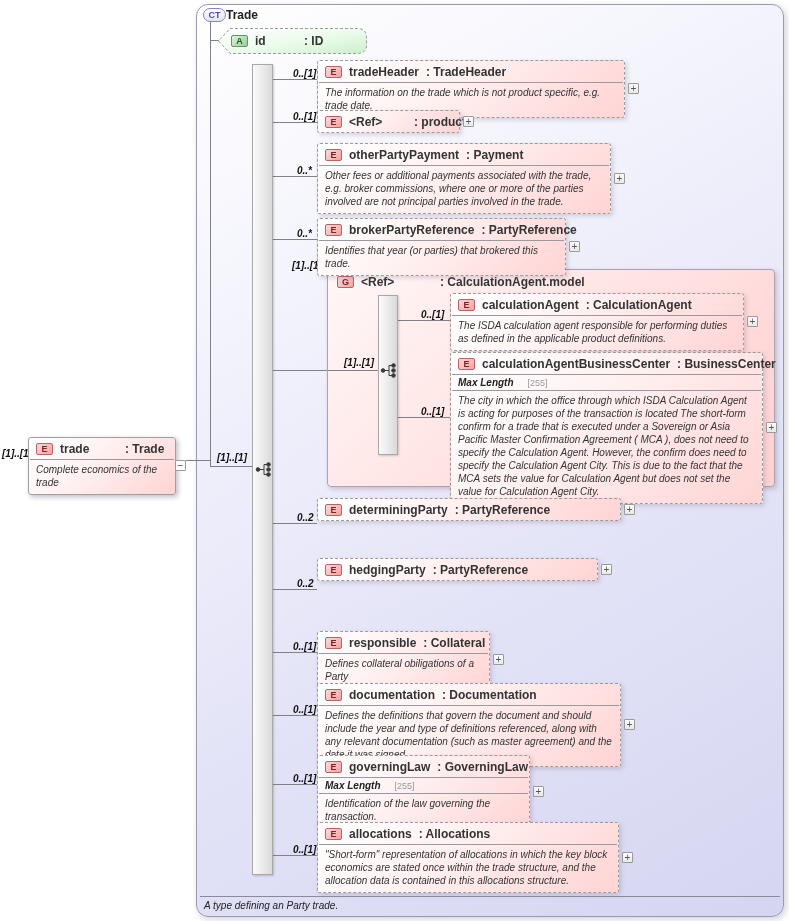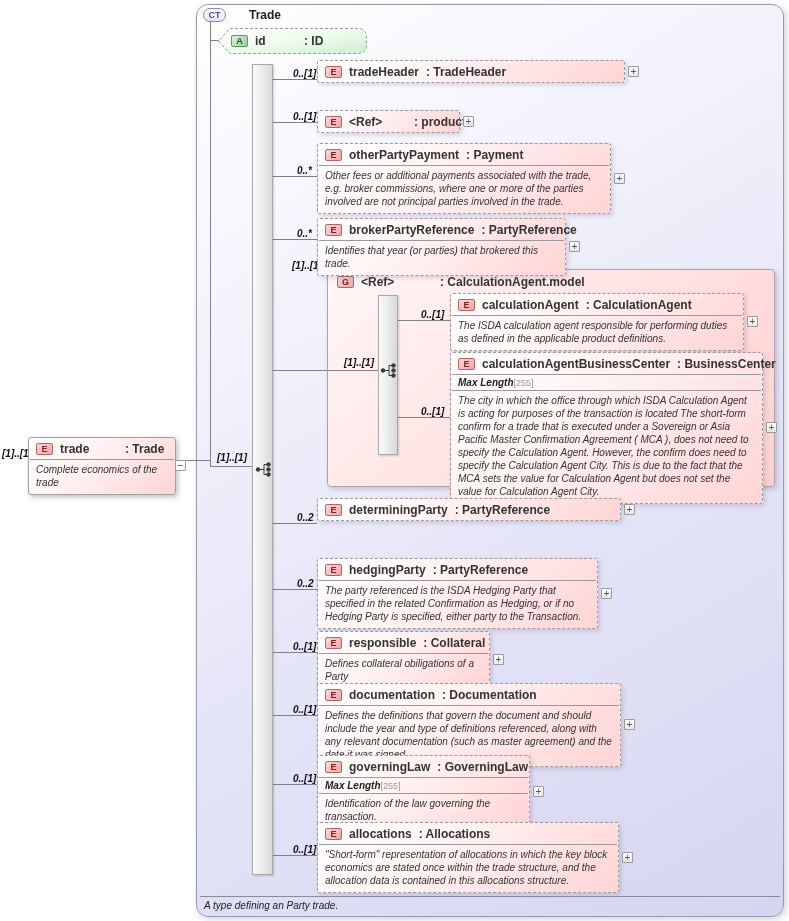--- a/index.html
+++ b/index.html
@@ -6,21 +6,21 @@
   html,body { background:#ffffff; font-family:"Liberation Sans", sans-serif; }
   .stage { position:relative; width:789px; height:921px; background:#ffffff; overflow:hidden; }
 
   
   .ct-container {
     position:absolute; left:196px; top:4px; width:588px; height:913px;
     border:1px solid #9a9aae; border-radius:12px;
     background:linear-gradient(150deg,#ffffff 0%,#f2f2fc 30%,#e2e2f7 65%,#d5d5f1 100%);
     box-shadow:2px 2px 6px rgba(120,120,150,.35);
   }
-  .ct-header { position:absolute; left:203px; top:8px; display:flex; align-items:center; gap:23px; }
+  .ct-header { position:absolute; left:203px; top:8px; display:flex; align-items:center; gap:0; }
   .badge-ct {
     display:inline-block; width:23px; height:14px; border:1px solid #8585c8; border-radius:7px;
     background:linear-gradient(#ffffff,#e4e4f8); color:#4a4aa8; font-size:9px; font-weight:bold;
     text-align:center; line-height:12px;
   }
   .ct-title { font-size:12px; font-weight:bold; color:#222; }
 
   .footer-line { position:absolute; left:200px; top:896px; width:580px; border-top:1px solid #8a8a9a; }
   .footer-text { position:absolute; left:204px; top:900px; font-size:10px; font-style:italic; color:#222; }
 
@@ -45,21 +45,21 @@
   }
   .row-title { display:flex; align-items:center; gap:7px; padding:4px 9px 3px 7px;
                font-size:12px; font-weight:bold; color:#333; white-space:nowrap; }
   .row-title .name { color:#333; }
   .row-title .type { color:#333; }
   .gap .name { min-width:58px; }
   .gap-lg .name { min-width:72px; }
   .row-doc { border-top:1px solid #99999f; margin:0 1px; padding:3px 7px 5px 6px;
              font-size:10px; font-style:italic; color:#333; line-height:1.3; }
   .row-maxlen { border-top:1px solid #99999f; margin:0 1px; padding:2px 7px 2px 6px;
-                display:flex; align-items:baseline; }
+                display:flex; align-items:baseline; gap:14px; }
   .row-maxlen .ml-label { font-size:10px; font-style:italic; font-weight:bold; color:#222; }
   .row-maxlen .ml-value { font-size:9px; color:#98989e; }
 
   .badge-e, .badge-g {
     display:inline-block; width:17px; height:12px; flex:0 0 17px; border:1px solid #c06060; border-radius:2px;
     background:linear-gradient(135deg,#fcd9d9,#f3a3a3); color:#7a2525; font-size:9px; font-weight:bold;
     text-align:center; line-height:11px; box-shadow:0 0 0 1px #ffffff;
   }
   .badge-a {
     display:inline-block; width:17px; height:12px; flex:0 0 17px; border:1px solid #609660; border-radius:2px;
@@ -231,20 +231,21 @@
     <span class="plus">+</span>
   </div>
 
   <span class="card" style="left:293px;top:68px;">0..[1]</span>
   <div class="ebox" style="left:317px;top:60px;width:308px;">
     <div class="row-title">
       <span class="badge-e">E</span>
       <span class="name">tradeHeader</span>
       <span class="type">: TradeHeader</span>
     </div>
+    <div class="row-doc">The information on the trade which is not product specific, e.g. trade date.</div>
     <span class="plus">+</span>
   </div>
 
   <span class="card" style="left:293px;top:111px;">0..[1]</span>
   <div class="ebox gap" style="left:317px;top:110px;width:143px;">
     <div class="row-title">
       <span class="badge-e">E</span>
       <span class="name">&lt;Ref&gt;</span>
       <span class="type">: product</span>
     </div>
@@ -283,21 +284,20 @@
     <span class="plus">+</span>
   </div>
 
   <span class="card" style="left:297px;top:578px;">0..2</span>
   <div class="ebox" style="left:317px;top:558px;width:281px;">
     <div class="row-title">
       <span class="badge-e">E</span>
       <span class="name">hedgingParty</span>
       <span class="type">: PartyReference</span>
     </div>
-    <div class="row-doc">The party referenced is the ISDA Hedging Party that specified in the related Confirmation as Hedging, or if no Hedging Party is specified, either party to the Transaction.</div>
     <span class="plus">+</span>
   </div>
 
   <span class="card" style="left:293px;top:641px;">0..[1]</span>
   <div class="ebox" style="left:317px;top:631px;width:173px;">
     <div class="row-title">
       <span class="badge-e">E</span>
       <span class="name">responsible</span>
       <span class="type">: Collateral</span>
     </div>

